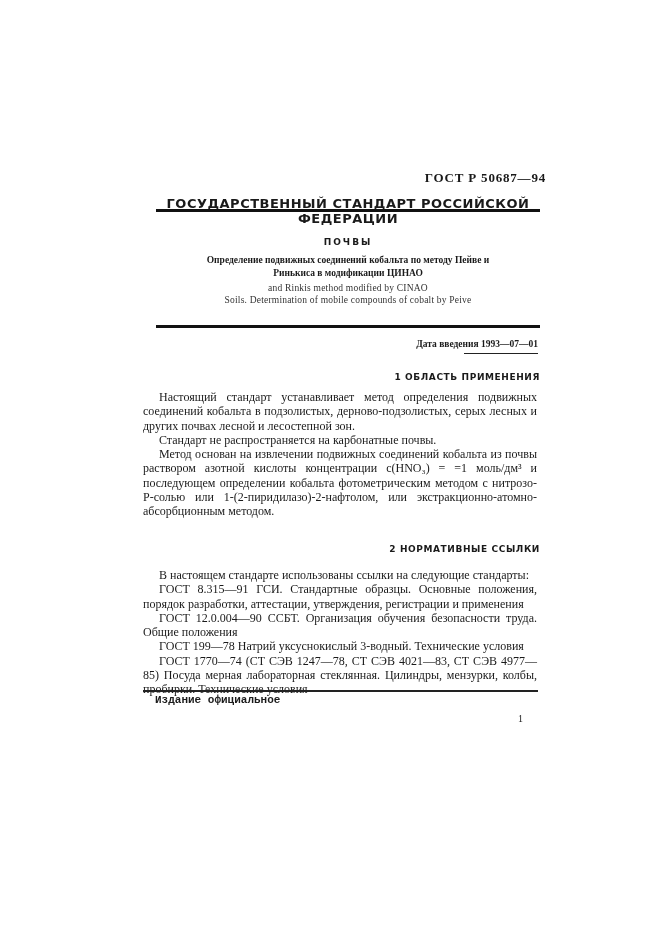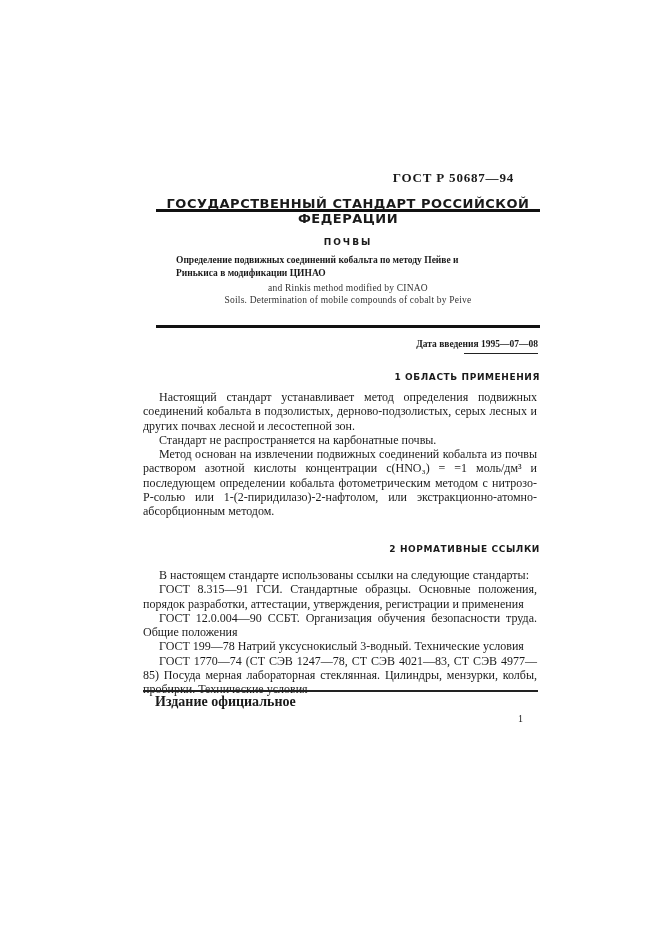--- a/index.html
+++ b/index.html
@@ -1,60 +1,60 @@
 <!DOCTYPE html>
 <html><head>
   <meta charset="utf-8">
   <style>
     html, body { margin: 0; padding: 0; background: #ffffff; }
     body { width: 661px; height: 935px; position: relative; overflow: hidden;
            font-family: "Liberation Serif", "DejaVu Serif", serif; color: #1a1a1a; }
     .abs { position: absolute; }
-    .gost-code { left: 356px; top: 170px; width: 158px; text-align: right;
+    .gost-code { left: 388px; top: 170px; width: 158px; text-align: right;
                  font-family: "Liberation Serif", serif; font-weight: bold; font-size: 13px; letter-spacing: 0.8px; }
     .state-std { left: 156px; top: 196px; width: 384px; text-align: center;
                  font-family: "DejaVu Sans", "Liberation Sans", sans-serif; font-weight: bold; font-size: 13px; letter-spacing: 0.5px; }
     .rule-thick { left: 156px; height: 3px; background: #111; width: 384px; }
     .title { left: 156px; top: 237px; width: 384px; text-align: center;
              font-family: "DejaVu Sans", sans-serif; font-weight: bold; font-size: 9px; letter-spacing: 2px; }
-    .subtitle-ru { left: 176px; top: 254px; width: 344px; 
+    .subtitle-ru { left: 176px; top: 254px; width: 344px; text-align: center;
                    font-family: "Liberation Serif", serif; font-weight: bold; font-size: 9.5px; line-height: 13px; }
     .subtitle-en { left: 176px; top: 282px; width: 344px; text-align: center;
                    font-family: "Liberation Serif", serif; font-size: 9.5px; line-height: 12px; color: #333; letter-spacing: 0.2px; }
     .intro-date { left: 380px; top: 339px; width: 158px; text-align: right;
                   font-family: "Liberation Serif", serif; font-weight: bold; font-size: 9.5px; }
     .date-underline { left: 464px; top: 353px; width: 74px; height: 1px; background: #222; }
     .section-head { left: 156px; width: 384px; text-align: right;
                     font-family: "DejaVu Sans", sans-serif; font-weight: bold; font-size: 9px; letter-spacing: 0.6px; }
     .body-text { left: 143px; width: 394px; font-family: "Liberation Serif", serif;
                  font-size: 12px; line-height: 14.3px; text-align: justify; color: #1a1a1a; }
     .body-text p { margin: 0; text-indent: 16px; }
     .rule-thin { left: 143px; top: 690px; width: 395px; height: 1.5px; background: #222; }
-    .official { left: 143px; top: 694px; font-family: Liberation Serif, serif; font-weight: bold; font-size: 14px; padding-left: 12px; }
+    .official { left: 143px; top: 694px; font-family: Liberation Mono, monospace; font-weight: bold; font-size: 11px; padding-left: 12px; }
     .page-num { left: 518px; top: 713px; font-family: "Liberation Serif", serif; font-size: 10px; }
   </style>
 </head>
 <body>
 
 <div class="abs gost-code">ГОСТ Р 50687—94</div>
 <div class="abs state-std">ГОСУДАРСТВЕННЫЙ СТАНДАРТ РОССИЙСКОЙ ФЕДЕРАЦИИ</div>
 <div class="abs rule-thick" style="top:209px;"></div>
 
 <div class="abs title">ПОЧВЫ</div>
 <div class="abs subtitle-ru">
   <div>Определение подвижных соединений кобальта по методу Пейве и</div>
   <div>Ринькиса в модификации ЦИНАО</div>
 </div>
 <div class="abs subtitle-en">
   <div>and Rinkis method modified by CINAO</div>
   <div>Soils. Determination of mobile compounds of cobalt by Peive</div>
 </div>
 <div class="abs rule-thick" style="top:325px;"></div>
 
-<div class="abs intro-date">Дата введения 1995—07—08</div>
+<div class="abs intro-date">Дата введения 1993—07—01</div>
 <div class="abs date-underline"></div>
 
 <div class="abs section-head" style="top:372px;">1 ОБЛАСТЬ ПРИМЕНЕНИЯ</div>
 <div class="abs body-text" style="top:390px;">
   <p>Настоящий стандарт устанавливает метод определения подвижных соединений кобальта в подзолистых, дерново-подзолистых, серых лесных и других почвах лесной и лесостепной зон.</p>
   <p>Стандарт не распространяется на карбонатные почвы.</p>
   <p>Метод основан на извлечении подвижных соединений кобальта из почвы раствором азотной кислоты концентрации c(HNO₃) = =1 моль/дм³ и последующем определении кобальта фотометрическим методом с нитрозо-Р-солью или 1-(2-пиридилазо)-2-нафтолом, или экстракционно-атомно-абсорбционным методом.</p>
 </div>
 
 <div class="abs section-head" style="top:544px;">2 НОРМАТИВНЫЕ ССЫЛКИ</div>

